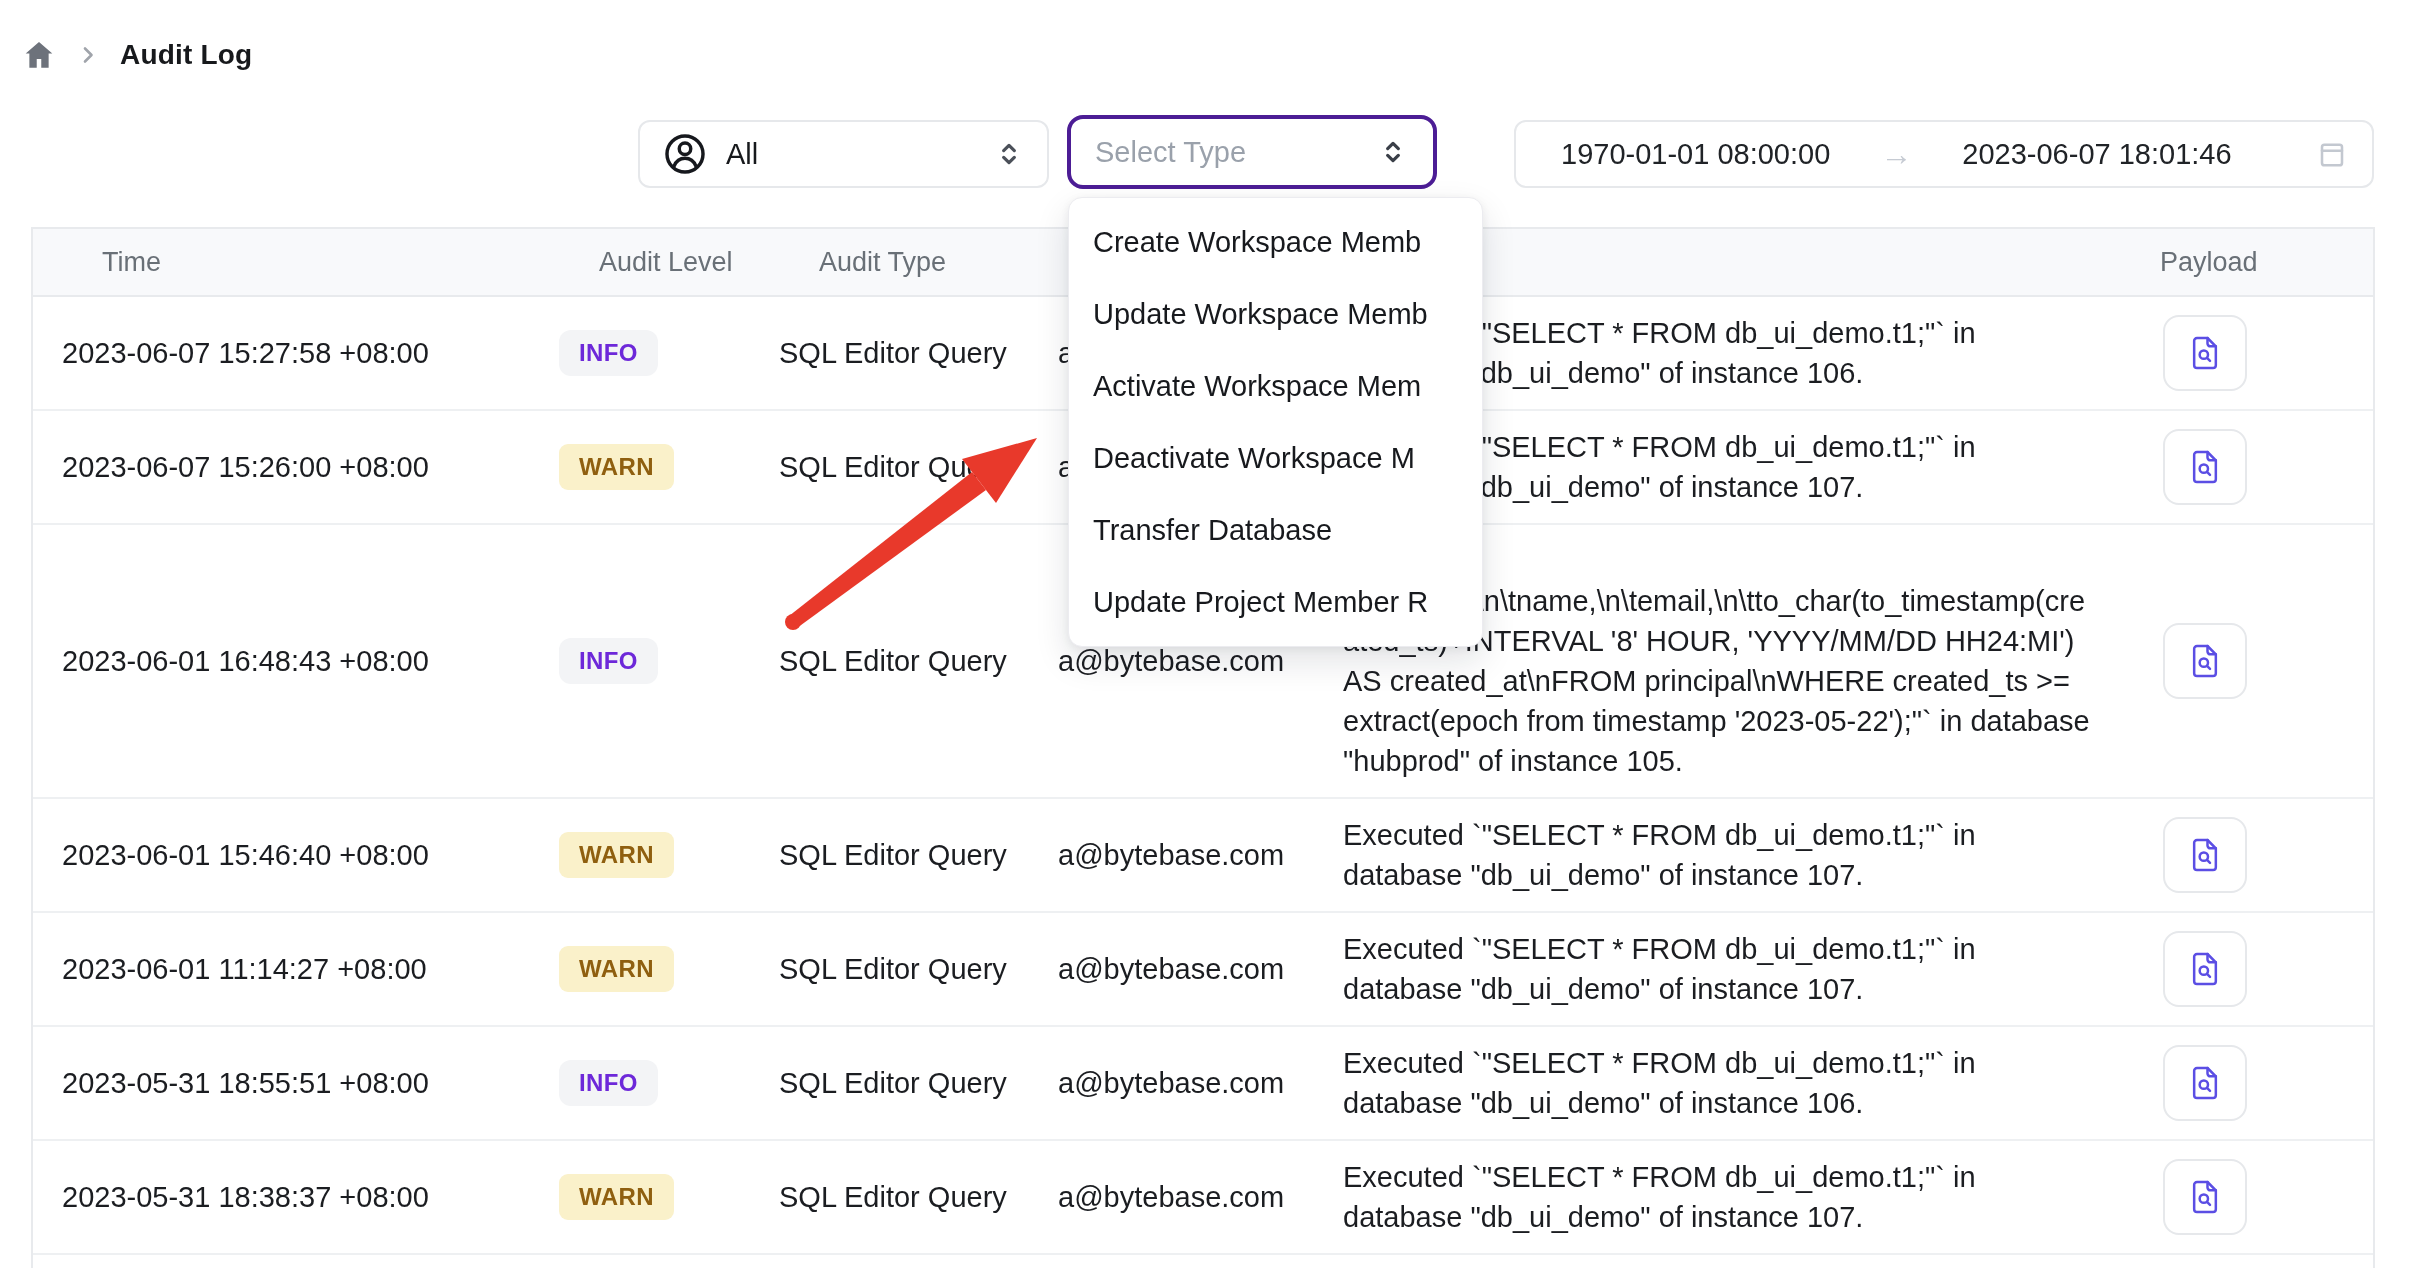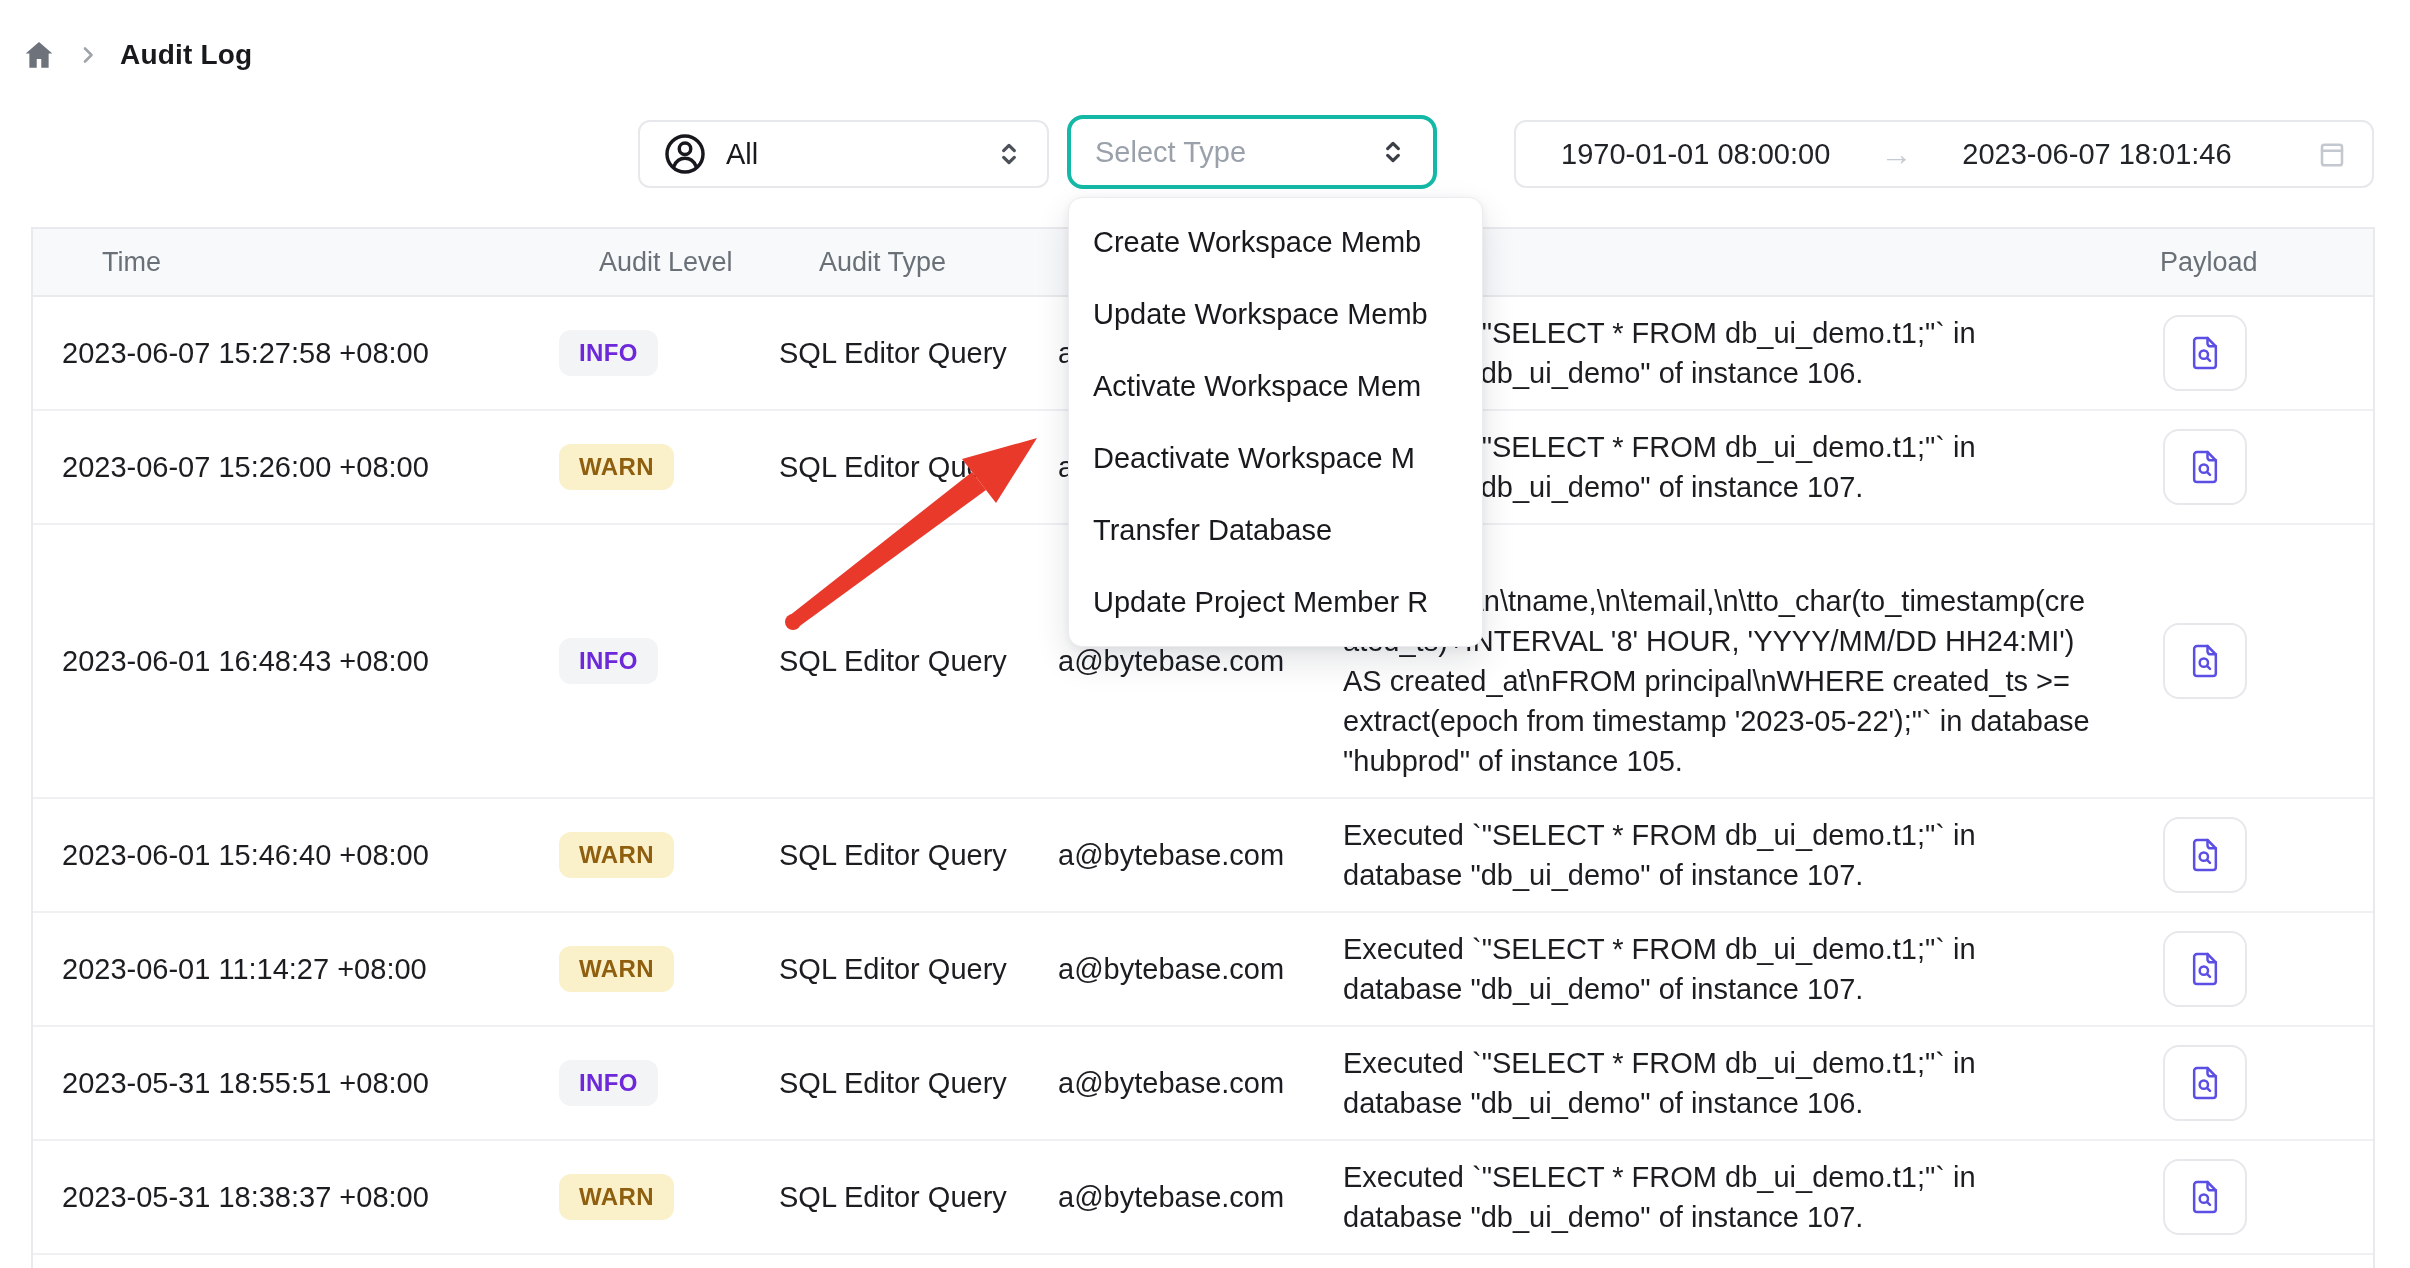--- a/index.html
+++ b/index.html
@@ -14,21 +14,21 @@
   .breadcrumb { position:absolute; left:22px; top:26px; display:flex; align-items:center; gap:20px;margin-top:12px; }
   .breadcrumb .home-ic { width:34px; height:34px; display:block; }
   .breadcrumb .sep-ic { width:24px; height:24px; display:block; }
   .breadcrumb .title { font-size:28px; font-weight:600; color:#17191c; letter-spacing:.2px; }
 
   
   .ctl { position:absolute; display:flex; align-items:center; background:#fff; }
   #all-select { left:638px; top:120px; width:411px; height:68px; border:2px solid #e6e8eb; border-radius:12px; padding:0 22px; gap:18px; cursor:pointer; }
   #all-select .lbl { font-size:29px; color:#17191c; }
   .chevrons { margin-left:auto; width:32px; height:32px; }
-  #type-select { left:1067px; top:115px; width:370px; height:74px; border:4px solid #14b8a6; border-radius:16px; padding:0 24px; cursor:pointer; }
+  #type-select { left:1067px; top:115px; width:370px; height:74px; border:4px solid #4c1d95; border-radius:16px; padding:0 24px; cursor:pointer; }
   #type-select .placeholder { font-size:29px; color:#9aa1ab; }
   #date-range { left:1514px; top:120px; width:860px; height:68px; border:2px solid #e6e8eb; border-radius:12px; padding:0 24px 0 45px; font-size:29px; color:#202327; cursor:text; }
   #date-range .range-arrow { margin:0 50px; color:#c6cbd3; font-size:32px; line-height:1; }
   #date-range .cal-ic { margin-left:auto; width:32px; height:32px; }
 
   
   .table-card { position:absolute; left:31px; top:227px; width:2344px; height:1041px; border:2px solid #e8eaed; border-bottom:none; background:#fff; }
   .grid-row { display:grid; grid-template-columns:526px 220px 279px 285px 777px 1fr; align-items:center; }
   .thead { height:68px; background:#f8f9fb; border-bottom:2px solid #e8eaed; color:#697077; font-size:27px; font-weight:500; }
   .th { white-space:nowrap; overflow:hidden;margin-left:40px; }
@@ -37,21 +37,21 @@
   .trow { min-height:114px; border-bottom:2px solid #eef0f2; font-size:29px; color:#1b1d21; }
   .trow.tall { min-height:270px; }
   .td { display:flex; align-items:center; min-width:0; }
   .td.c-time { padding-left:29px; white-space:nowrap; }
   .td.c-type, .td.c-actor { white-space:nowrap; }
   .td.c-comment { display:block; max-width:750px; line-height:40px; padding:16px 0; overflow-wrap:break-word; }
   .td.c-payload { justify-content:flex-end; padding-right:126px; }
 
   .badge { display:inline-block; padding:9px 20px; border-radius:12px; font-size:24px; font-weight:700; letter-spacing:.4px; }
   .badge-info { background:#f3f4f6; color:#6d28d9; }
-  .badge-warn { background:#faf1ca; color:#8f5f0f; }
+  .badge-warn { background:#faf1ca; color:#8f5f0f;border-radius:9px; }
 
   .payload-btn { width:84px; height:76px; border:2px solid #e6e8eb; border-radius:16px; background:#fff; display:flex; align-items:center; justify-content:center; cursor:pointer; padding:0; }
   .doc-ic { width:40px; height:44px; }
 
   
   .type-menu { position:absolute; left:1068px; top:197px; width:415px; background:#fff; border:1px solid #ececf0; border-radius:14px; padding:8px 0; z-index:30;
     box-shadow:0 14px 34px rgba(15,23,42,.12), 0 2px 8px rgba(15,23,42,.06); }
   .menu-item { height:72px; line-height:72px; padding:0 24px; font-size:29px; color:#17191d; white-space:nowrap; overflow:hidden; cursor:pointer; }
 
   

